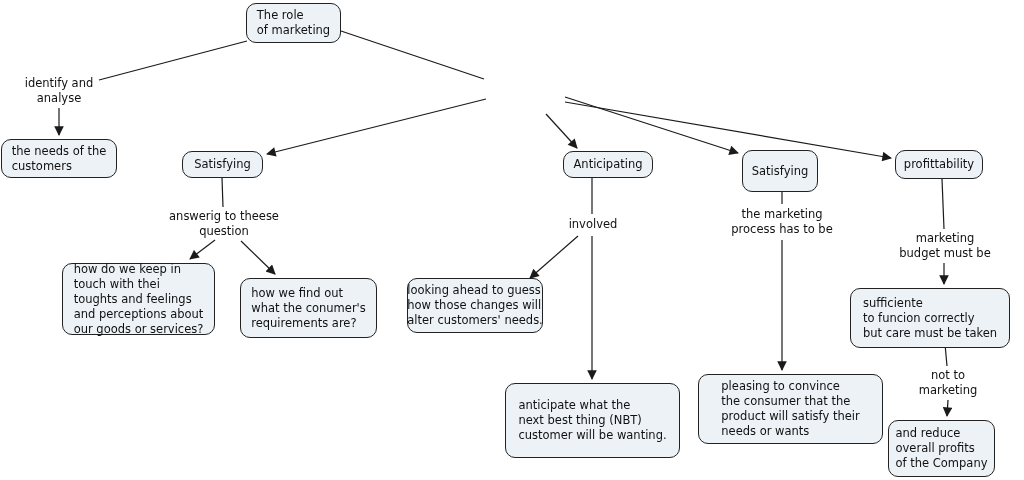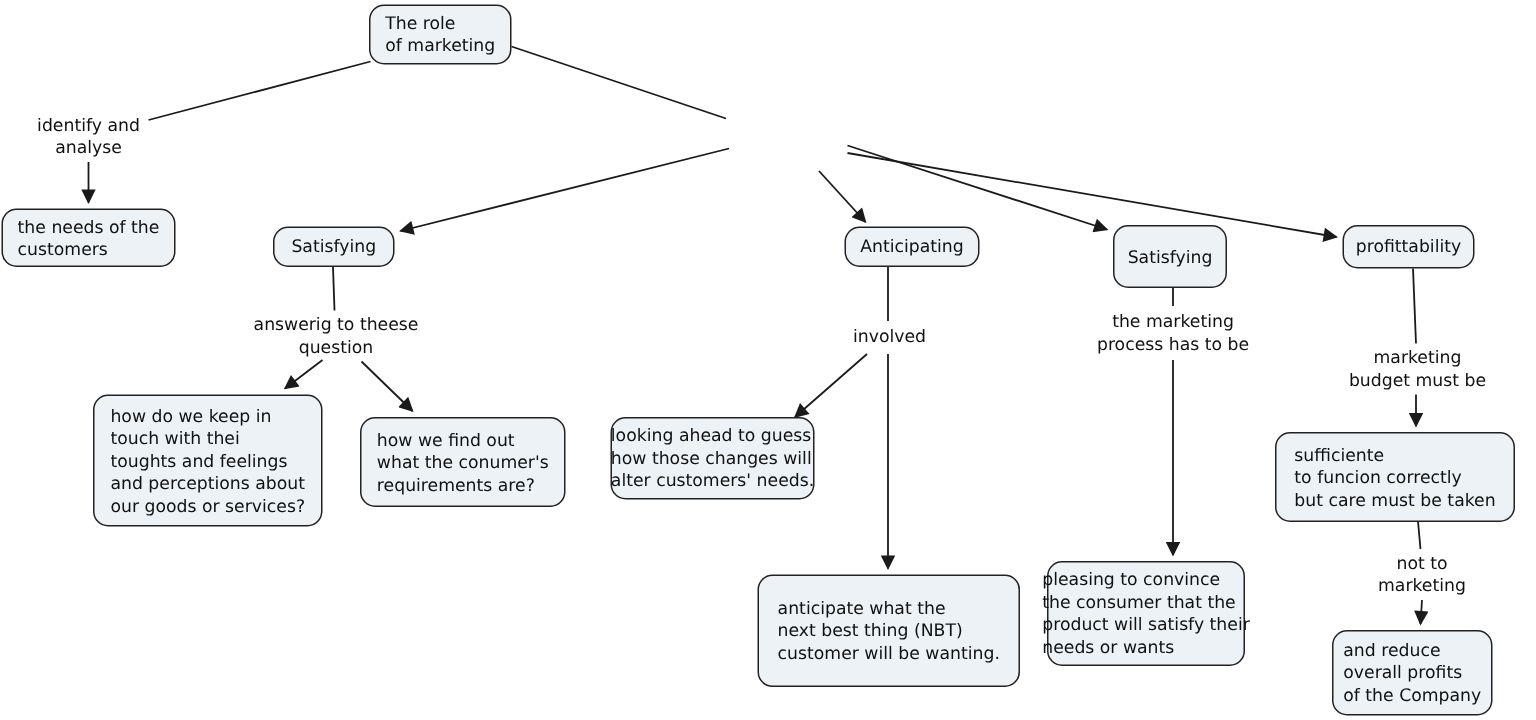--- a/index.html
+++ b/index.html
@@ -72,35 +72,35 @@
   </svg>
 
   <div class="node" style="left:246px;top:3px;width:95px;height:40px">The role
 of marketing</div>
   <div class="node" style="left:1px;top:139px;width:116px;height:39px">the needs of the
 customers</div>
   <div class="node" style="left:182px;top:151px;width:81px;height:27px">Satisfying</div>
   <div class="node" style="left:563px;top:151px;width:90px;height:27px">Anticipating</div>
   <div class="node" style="left:742px;top:150px;width:76px;height:42px">Satisfying</div>
   <div class="node" style="left:895px;top:150px;width:88px;height:29px">profittability</div>
-  <div class="node" style="left:62px;top:263px;width:153px;height:88px">how do we keep in
+  <div class="node" style="left:62px;top:263px;width:153px;height:72px">how do we keep in
 touch with thei
 toughts and feelings
 and perceptions about
 our goods or services?</div>
   <div class="node" style="left:240px;top:278px;width:137px;height:60px">how we find out
 what the conumer's
 requirements are?</div>
   <div class="node" style="left:407px;top:278px;width:136px;height:55px">looking ahead to guess
 how those changes will
 alter customers' needs.</div>
   <div class="node" style="left:505px;top:383px;width:175px;height:75px">anticipate what the
 next best thing (NBT)
 customer will be wanting.</div>
-  <div class="node" style="left:698px;top:374px;width:132px;height:70px">pleasing to convince
+  <div class="node" style="left:698px;top:374px;width:185px;height:70px">pleasing to convince
 the consumer that the
 product will satisfy their
 needs or wants</div>
   <div class="node" style="left:850px;top:288px;width:160px;height:60px">sufficiente
 to funcion correctly
 but care must be taken</div>
   <div class="node" style="left:888px;top:420px;width:107px;height:57px">and reduce
 overall profits
 of the Company</div>
 

